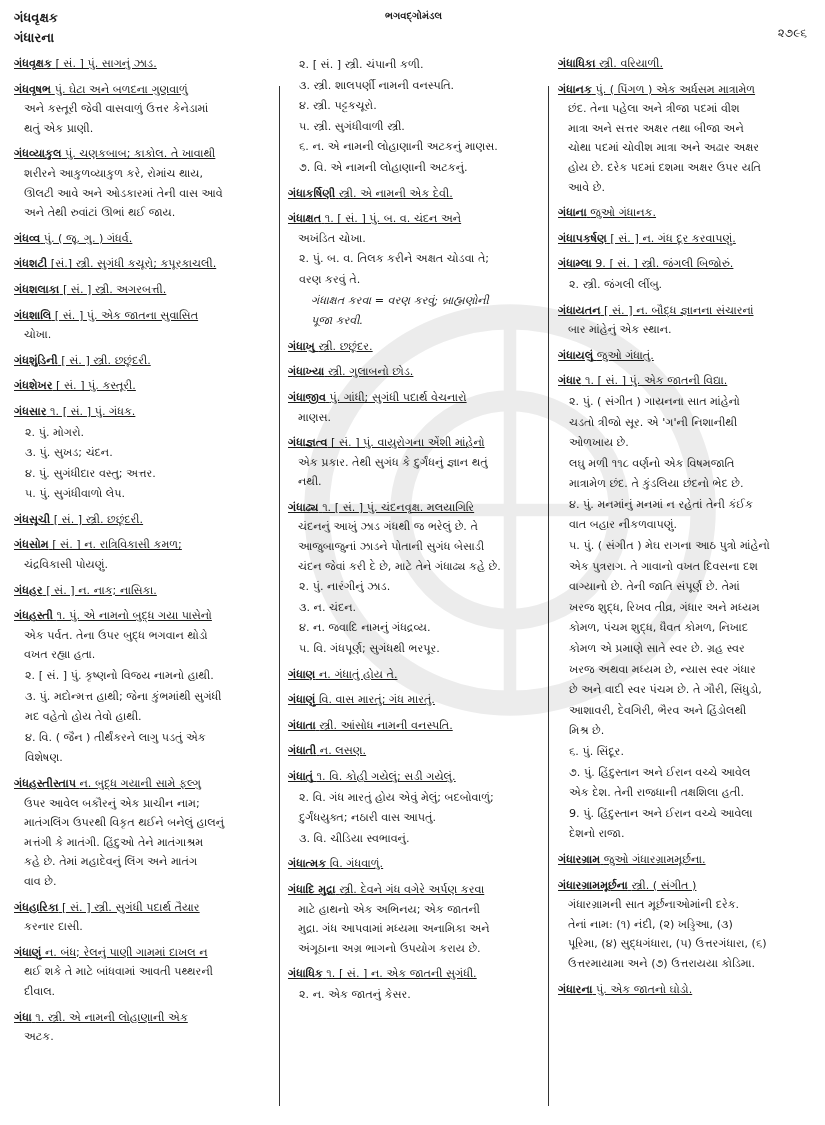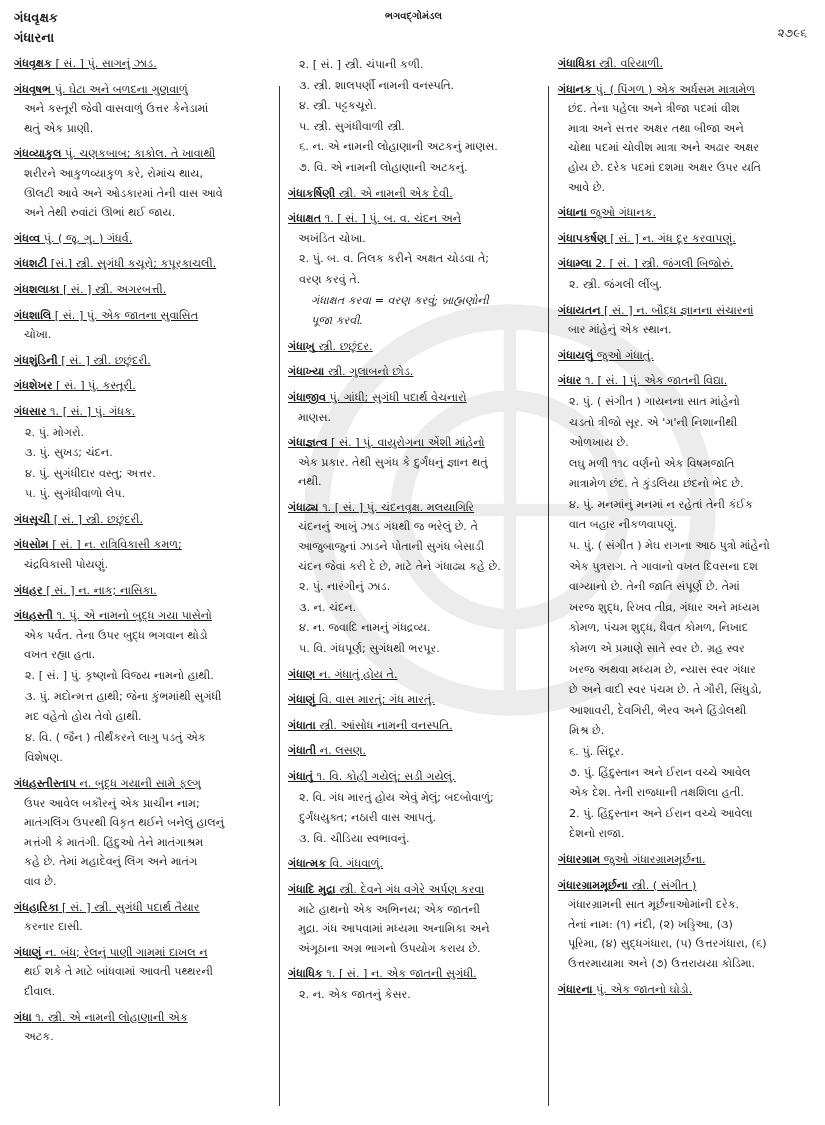--- a/index.html
+++ b/index.html
@@ -226,21 +226,21 @@
         <div class="line"><span>હોય છે. દરેક પદમાં દશમા અક્ષર ઉપર યતિ</span></div>
         <div class="line"><span>આવે છે.</span></div>
       </div>
       <div class="entry">
         <div class="line"><span class="hw">ગંધાના</span> <span>જુઓ ગંધાનક.</span></div>
       </div>
       <div class="entry">
         <div class="line"><span class="hw">ગંધાપકર્ષણ</span> <span>[ સં. ] ન. ગંધ દૂર કરવાપણું.</span></div>
       </div>
       <div class="entry">
-        <div class="line"><span class="hw">ગંધામ્લા</span> <span>2. [ સં. ] સ્ત્રી. જંગલી બિજોરું.</span></div>
+        <div class="line"><span class="hw">ગંધામ્લા</span> <span>9. [ સં. ] સ્ત્રી. જંગલી બિજોરું.</span></div>
         <div class="sub">૨. સ્ત્રી. જંગલી લીંબુ.</div>
       </div>
       <div class="entry">
         <div class="line"><span class="hw">ગંધાયતન</span> <span>[ સં. ] ન. બૌદ્ધ જ્ઞાનના સંચારનાં</span></div>
         <div class="line"><span>બાર માંહેનું એક સ્થાન.</span></div>
       </div>
       <div class="entry">
         <div class="line"><span class="hw">ગંધાયલું</span> <span>જુઓ ગંધાતું.</span></div>
       </div>
       <div class="entry">
@@ -258,21 +258,21 @@
         <div class="sub">ખરજ શુદ્ધ, રિખવ તીવ્ર, ગંધાર અને મધ્યમ</div>
         <div class="sub">કોમળ, પંચમ શુદ્ધ, ધૈવત કોમળ, નિખાદ</div>
         <div class="sub">કોમળ એ પ્રમાણે સાતે સ્વર છે. ગ્રહ સ્વર</div>
         <div class="sub">ખરજ અથવા મધ્યમ છે, ન્યાસ સ્વર ગંધાર</div>
         <div class="sub">છે અને વાદી સ્વર પંચમ છે. તે ગૌરી, સિંધુડો,</div>
         <div class="sub">આશાવરી, દેવગિરી, ભૈરવ અને હિંડોલથી</div>
         <div class="sub">મિશ્ર છે.</div>
         <div class="sub">૬. પું. સિંદૂર.</div>
         <div class="sub">૭. પું. હિંદુસ્તાન અને ઈરાન વચ્ચે આવેલ</div>
         <div class="sub">એક દેશ. તેની રાજધાની તક્ષશિલા હતી.</div>
-        <div class="sub">2. પું. હિંદુસ્તાન અને ઈરાન વચ્ચે આવેલા</div>
+        <div class="sub">9. પું. હિંદુસ્તાન અને ઈરાન વચ્ચે આવેલા</div>
         <div class="sub">દેશનો રાજા.</div>
       </div>
       <div class="entry">
         <div class="line"><span class="hw">ગંધારગ્રામ</span> <span>જુઓ ગંધારગ્રામમૂર્છના.</span></div>
       </div>
       <div class="entry">
         <div class="line"><span class="hw">ગંધારગ્રામમૂર્છના</span> <span>સ્ત્રી. ( સંગીત )</span></div>
         <div class="line"><span>ગંધારગ્રામની સાત મૂર્છનાઓમાંની દરેક.</span></div>
         <div class="line"><span>તેનાં નામ: (૧) નંદી, (૨) ખડ્ડિઆ, (૩)</span></div>
         <div class="line"><span>પૂરિમા, (૪) સુદ્ધગંધારા, (૫) ઉત્તરગંધારા, (૬)</span></div>

